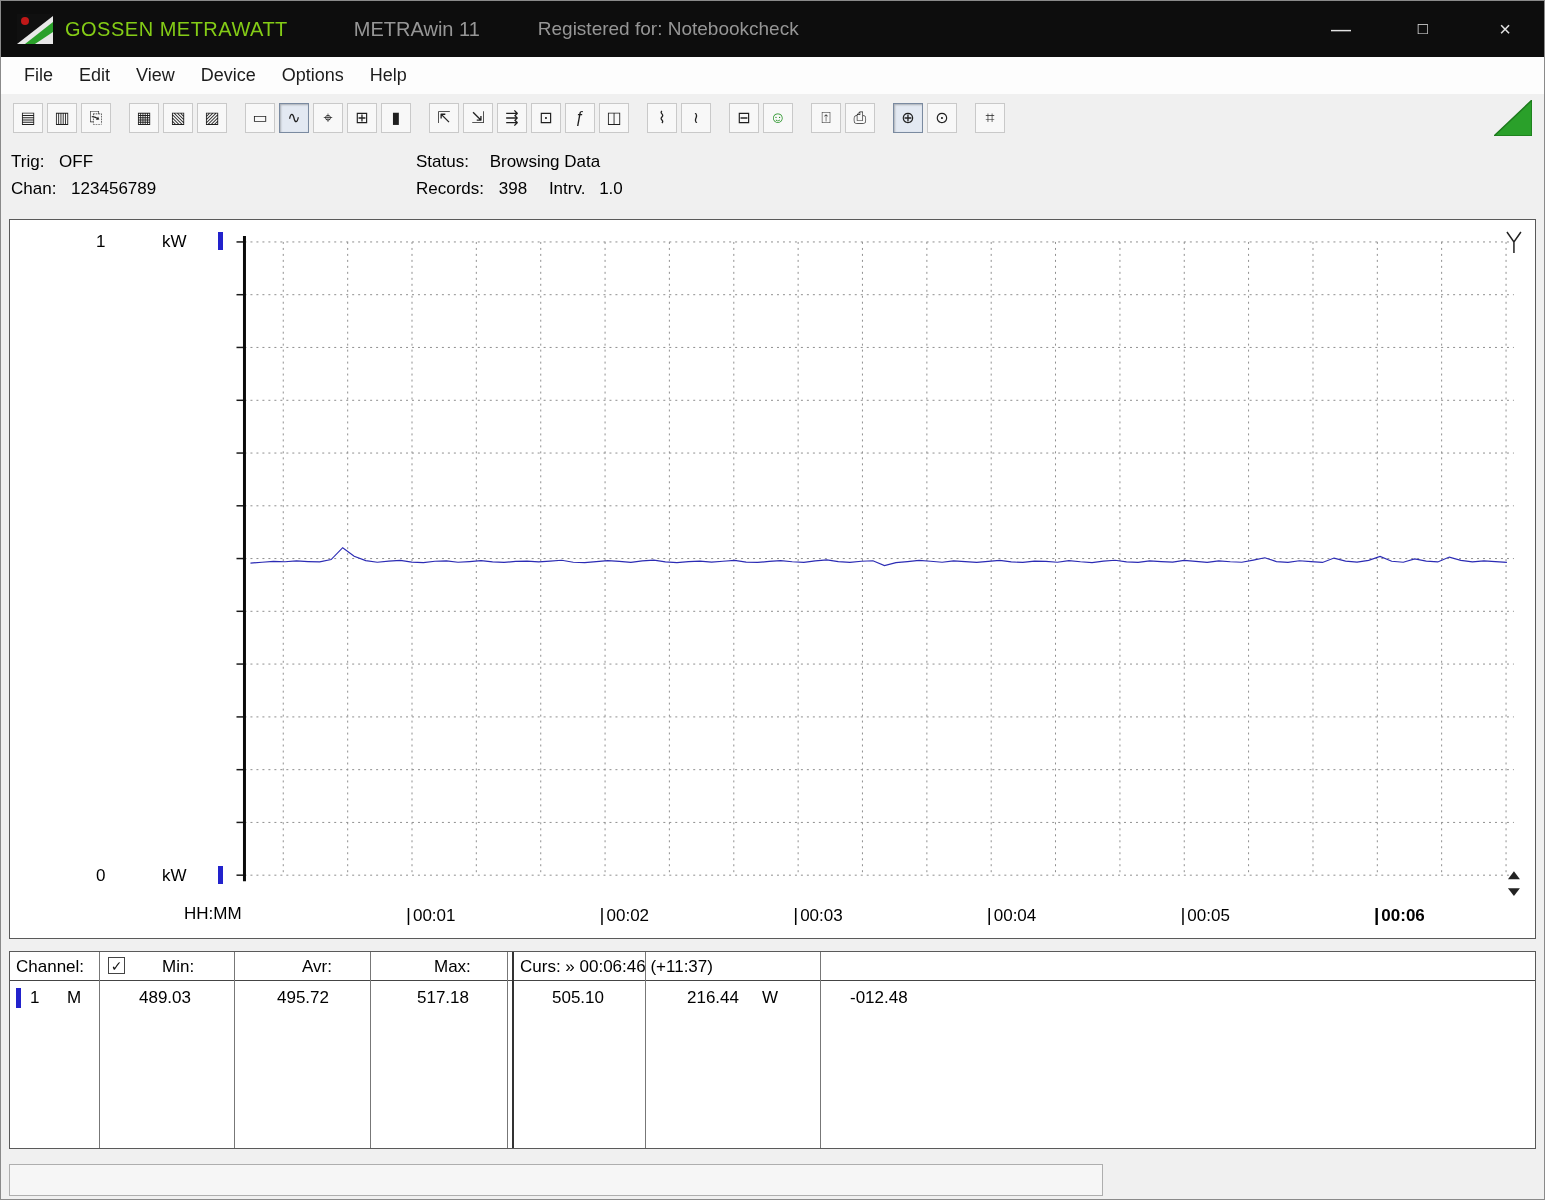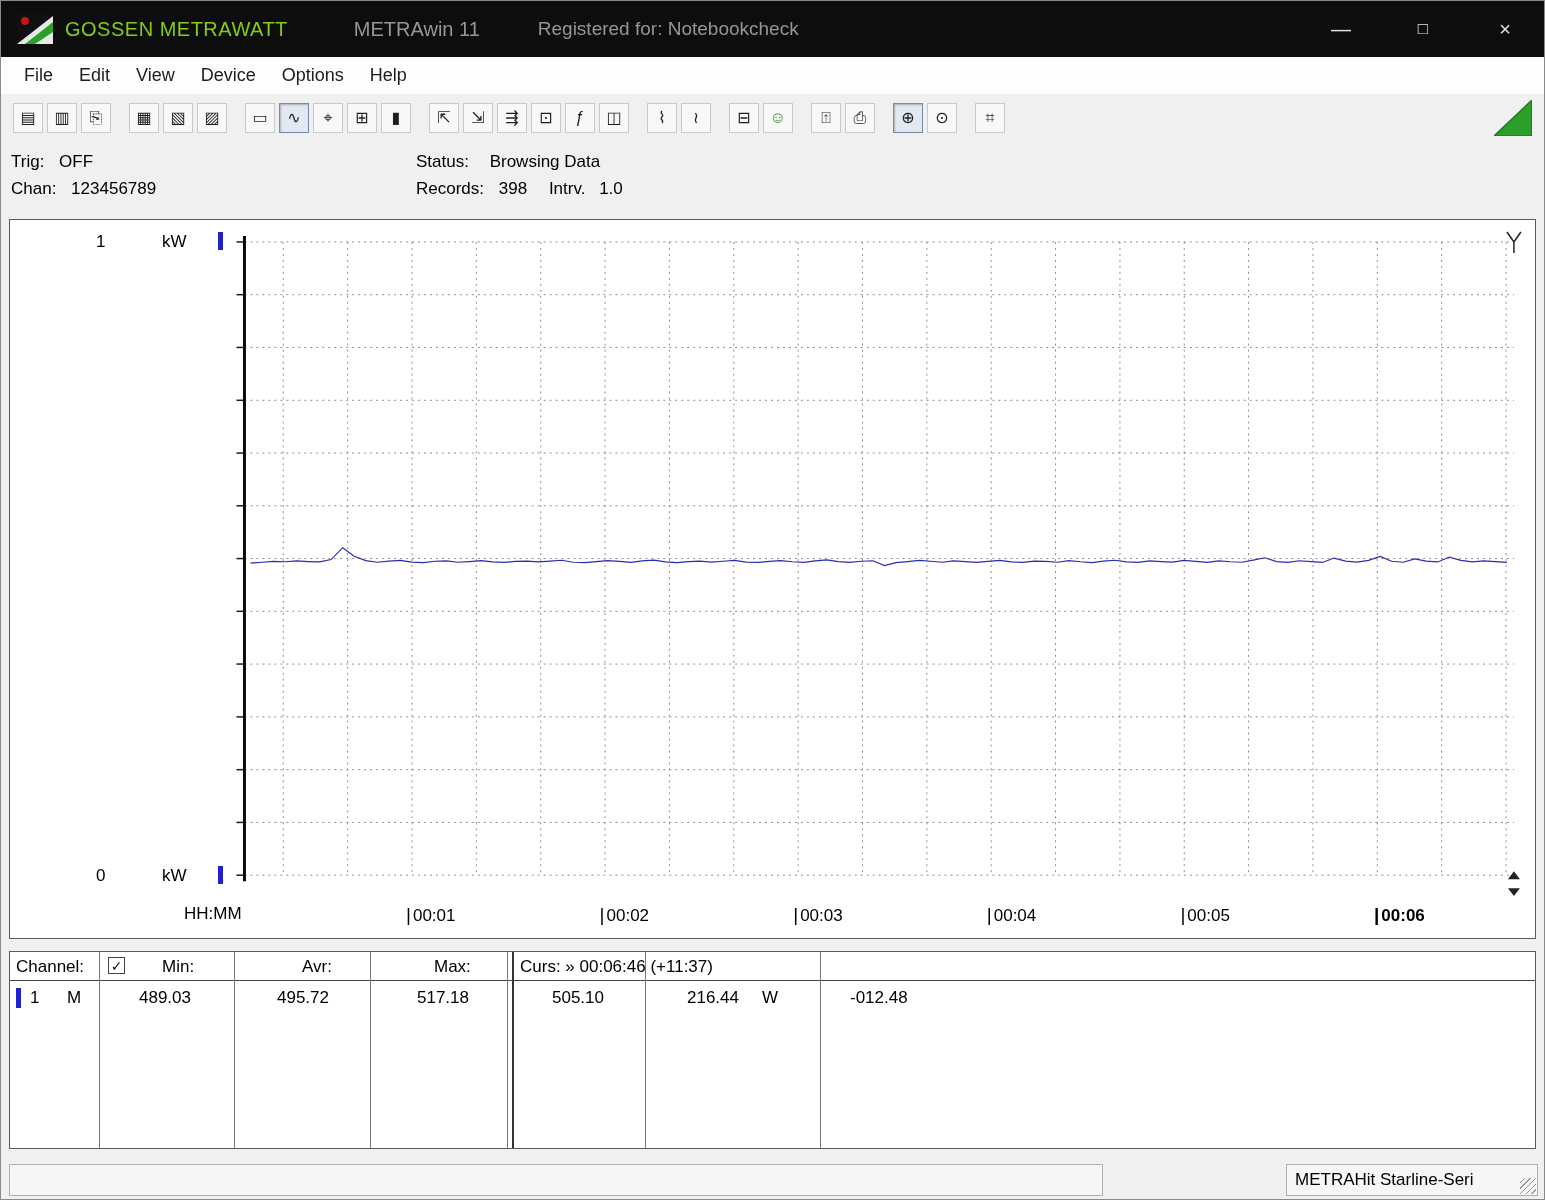--- a/index.html
+++ b/index.html
@@ -305,18 +305,14 @@
     <span class="td" style="left:129px;">489.03</span>
     <span class="td" style="left:267px;">495.72</span>
     <span class="td" style="left:407px;">517.18</span>
     <span class="td" style="left:542px;">505.10</span>
     <span class="td" style="left:677px;">216.44</span>
     <span class="td" style="left:752px;">W</span>
     <span class="td" style="left:840px;">-012.48</span>
   </div>
 
   <div id="sb-left" class="sb-box"></div>
-  <div id="sb-right" class="sb-box">
-    <span>METRAHit Starline-Seri</span>
-    <div id="resize-grip"></div>
-  </div>
 
 </div>
 
 </body></html>

